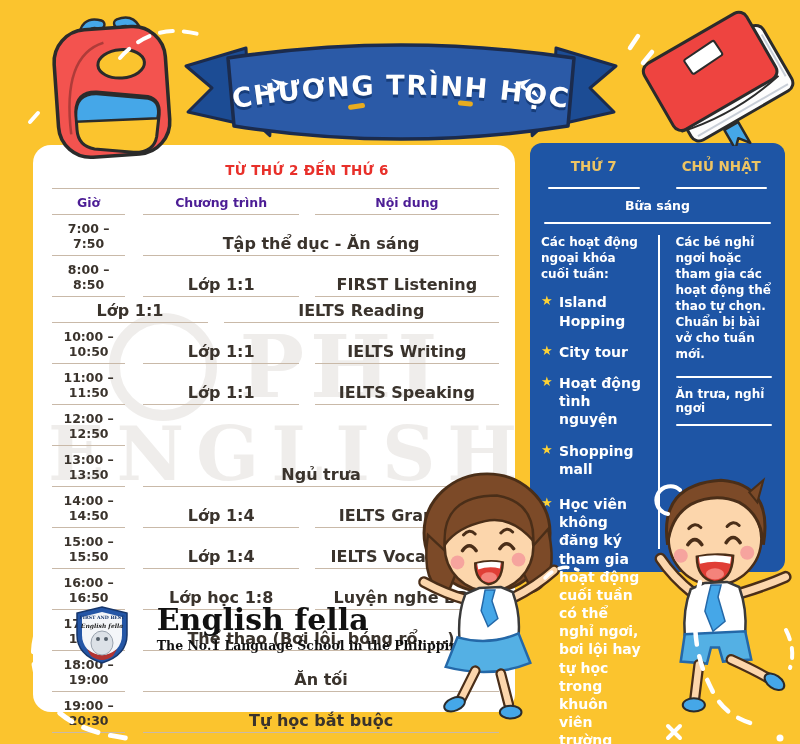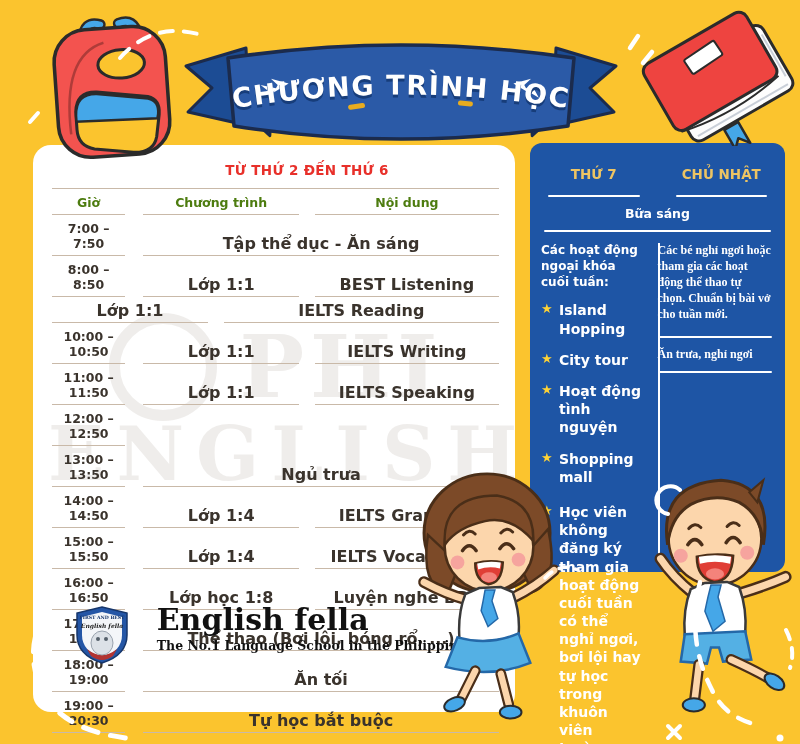--- a/index.html
+++ b/index.html
@@ -17,21 +17,21 @@
             color:#E8302A;font-weight:bold;font-size:13.5px;letter-spacing:.3px;}
   .wtable{margin:10px 16px 0 19px;position:relative;z-index:2;}
   .top-rule{border-top:1.6px solid #C9B9A8;}
   .trow{display:flex;align-items:flex-end;}
   .tc{border-bottom:1.6px solid #C9B9A8;padding:6px 2px 4px;font-weight:bold;
       font-size:16px;line-height:15px;color:#3A332C;text-align:center;}
   .time{width:15.5%;margin-right:4%;font-size:12.5px;}
   .prog{width:34%;margin-right:3.5%;}
   .cont{flex:1;}
   .merged{flex:1;}
-  .th{color:#4d7c0f;font-size:12.5px;}
+  .th{color:#4c1d95;font-size:12.5px;}
 
   
   .watermark{position:absolute;left:15px;right:10px;top:168px;z-index:1;
              text-align:center;color:rgba(95,80,62,.10);
              font-family:"DejaVu Serif",serif;font-weight:bold;pointer-events:none;}
   .wm-row{display:flex;align-items:center;justify-content:center;gap:22px;}
   .wm-emblem{width:86px;height:86px;border:11px solid rgba(95,80,62,.10);
              border-radius:50%;display:inline-block;}
   .wm-row span.wm-txt{font-size:86px;letter-spacing:6px;line-height:1;}
   .wm-line2{font-size:74px;letter-spacing:12px;margin-top:-4px;line-height:1;}
@@ -40,30 +40,30 @@
   .logo{position:absolute;left:0;right:0;top:460px;display:flex;z-index:2;
         justify-content:center;align-items:flex-start;gap:28px;}
   .logo-name{font-family:"DejaVu Serif",serif;font-weight:bold;font-size:30px;
              color:#111;line-height:1;}
   .logo-tag{font-family:"DejaVu Serif",serif;font-weight:bold;font-size:12.5px;
             color:#111;margin-top:3px;}
 
   
   .weekend{left:530px;top:143px;width:255px;height:429px;background:#1E55A5;
            border-radius:12px;z-index:2;color:#fff;}
-  .wk-headers{display:flex;margin-top:23px;}
+  .wk-headers{display:flex;margin-top:15px;}
   .wk-h{flex:1;text-align:center;font-weight:bold;font-size:13.5px;color:#EDC463;}
   .wk-underlines{display:flex;margin-top:13px;}
   .wk-underlines div{flex:1;height:2px;background:#fff;margin:0 18px;border-radius:2px;}
   .wk-breakfast{text-align:center;font-weight:bold;font-size:12.5px;margin-top:9px;}
   .wk-fullline{height:2px;background:#fff;margin:9px 14px 0;border-radius:2px;}
   .wk-body{display:flex;position:relative;margin-top:11px;padding:0 11px;height:318px;}
   .wk-divider{position:absolute;left:50%;top:0;bottom:4px;width:2px;background:#fff;}
   .wk-left{width:50%;padding-right:15px;box-sizing:border-box;}
-  .wk-right{width:50%;padding-left:0;padding-right:2px;box-sizing:border-box;font-family:Liberation Serif, serif;}
+  .wk-right{width:50%;padding-left:18px;padding-right:2px;box-sizing:border-box;}
   .wk-intro{font-weight:bold;font-size:12px;line-height:1.32;margin-bottom:11px;}
   .star-item{display:flex;margin-bottom:13px;}
   .star-item .star{color:#FFD335;font-size:13px;line-height:1.25;width:18px;flex:none;}
   .star-item .si-label{font-weight:bold;font-size:14px;line-height:1.3;}
   .star-item.last{margin-top:17px;}
   .wk-note{font-weight:bold;font-size:12px;line-height:1.33;}
   .sun-line{height:2px;background:#fff;margin:13px 0 9px;border-radius:2px;}
   .sun-lunch{font-weight:bold;font-size:12px;}
   .sun-line2{height:2px;background:#fff;margin:9px 0 0;border-radius:2px;}
 
@@ -120,21 +120,21 @@
       <div class="tc cont th">Nội dung</div>
     </div>
 
     <div class="trow">
       <div class="tc time">7:00 – 7:50</div>
       <div class="tc merged">Tập thể dục - Ăn sáng</div>
     </div>
     <div class="trow">
       <div class="tc time">8:00 – 8:50</div>
       <div class="tc prog">Lớp 1:1</div>
-      <div class="tc cont">BEST Listening</div>
+      <div class="tc cont">FIRST Listening</div>
     </div>
     <div class="trow">
       <div class="tc prog">Lớp 1:1</div>
       <div class="tc cont">IELTS Reading</div>
     </div>
     <div class="trow">
       <div class="tc time">10:00 – 10:50</div>
       <div class="tc prog">Lớp 1:1</div>
       <div class="tc cont">IELTS Writing</div>
     </div>

